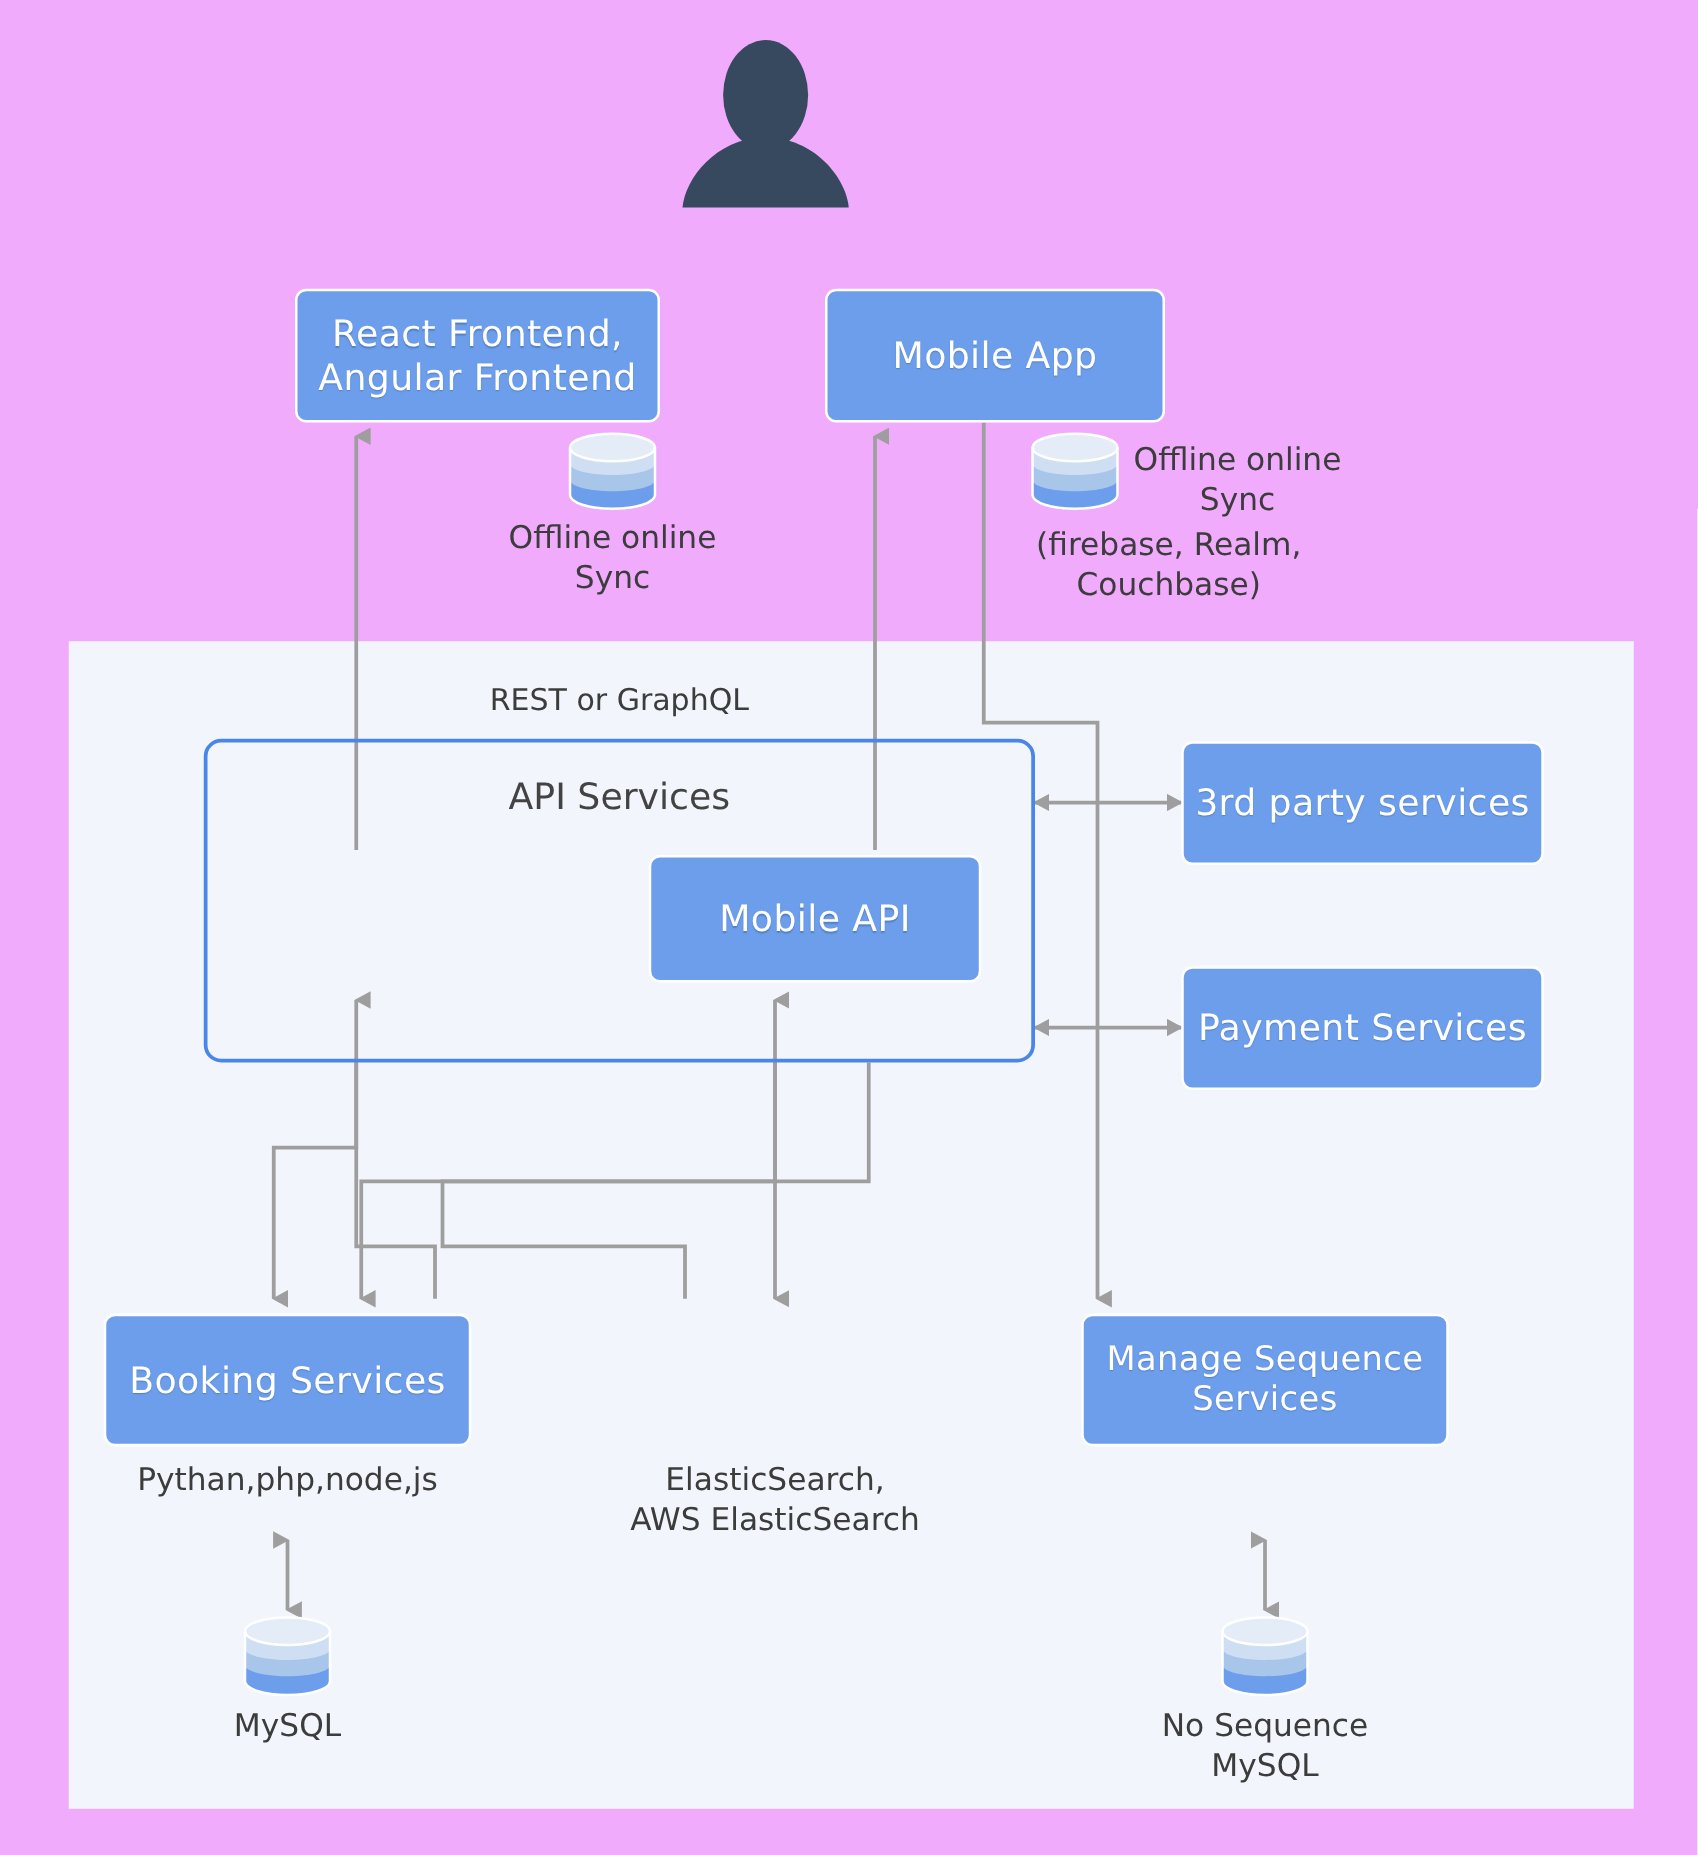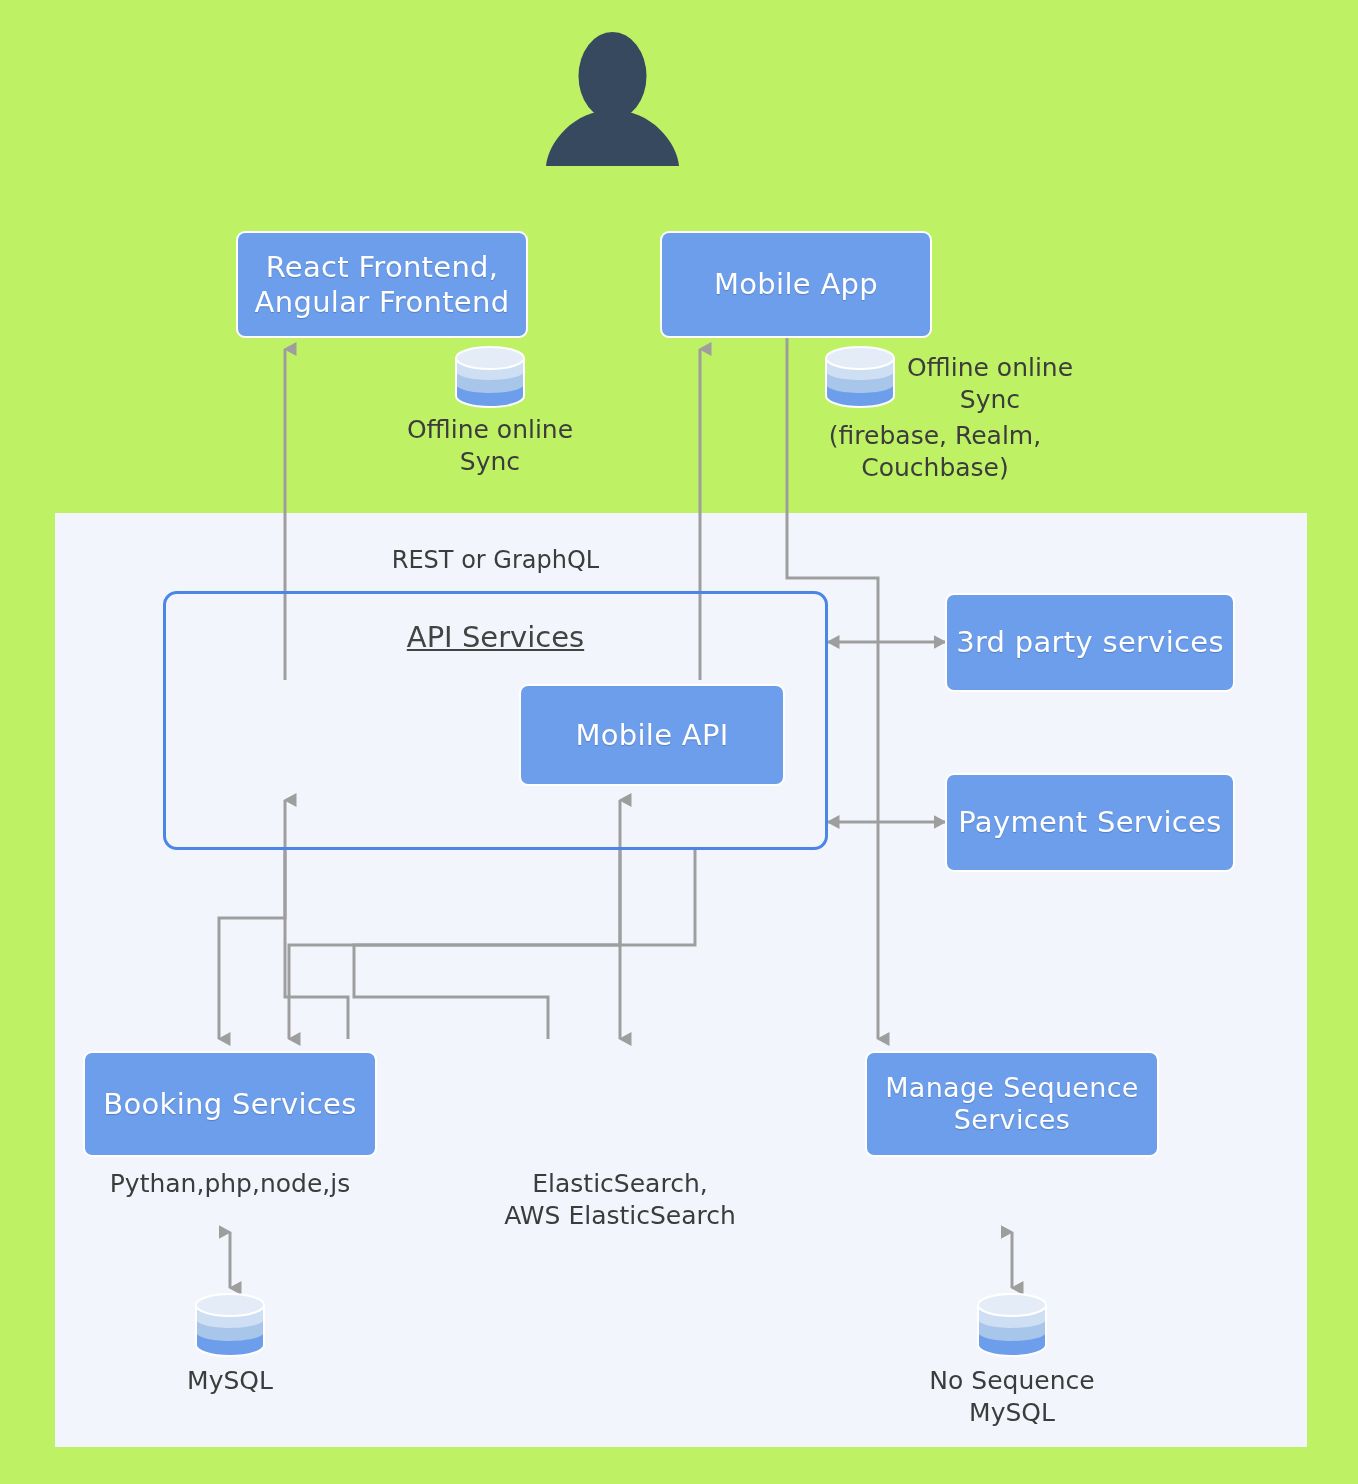--- a/index.html
+++ b/index.html
@@ -4,21 +4,21 @@
 <style>
   html,body{margin:0;padding:0;background:#ffffff;}
   body{
     font-family:"DejaVu Sans","Liberation Sans",sans-serif;
     -webkit-font-smoothing:antialiased;
   }
   #stage{
     position:relative;
     width:1358px;
     height:1484px;
-    background:#bef264;
+    background:#f0abfc;
     overflow:hidden;
   }
   
   .panel{
     position:absolute;
     left:55px; top:513px;
     width:1252px; height:934px;
     background:#f2f6fc;
   }
   
@@ -56,21 +56,20 @@
     background:transparent;
     box-sizing:border-box;
   }
   .api-title{
     position:absolute;
     left:163px; top:620px;
     width:665px;
     text-align:center;
     color:#434343;
     font-size:29px;
-    text-decoration:underline;
   }
   
   .cap{
     position:absolute;
     color:#3c3c3c;
     font-size:25px;
     line-height:1.28;
     text-align:center;
   }
   

